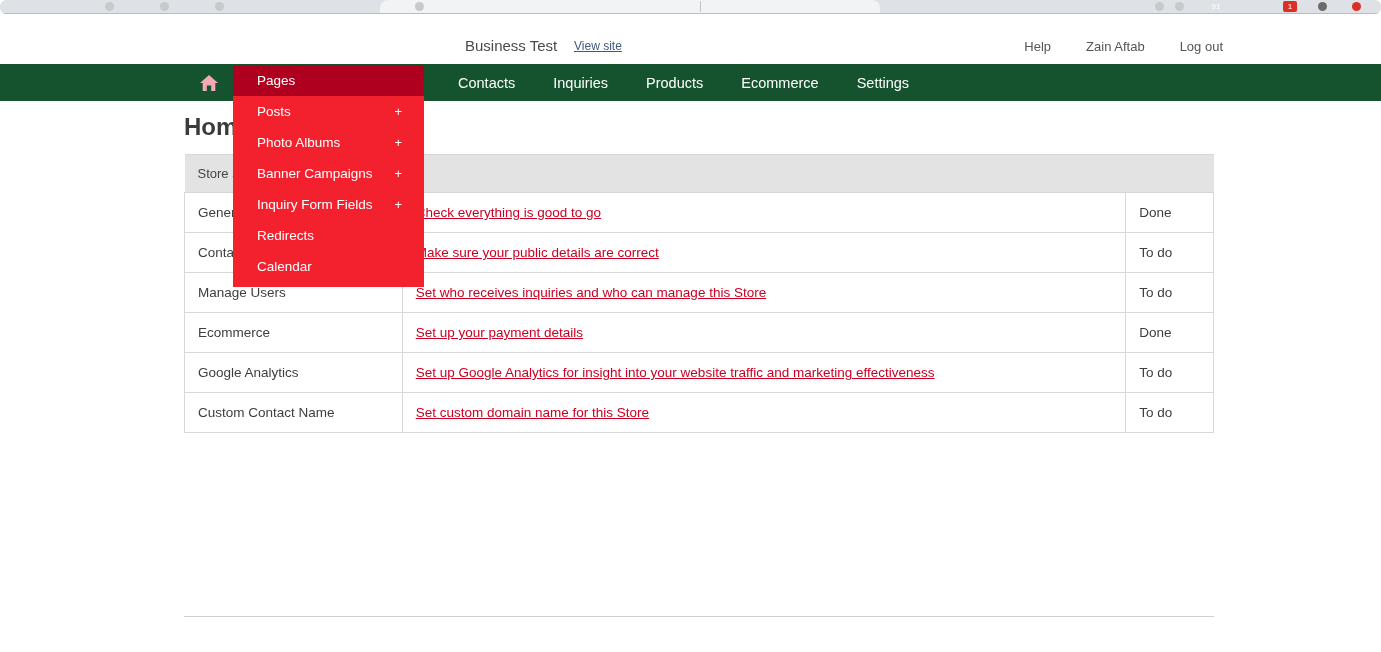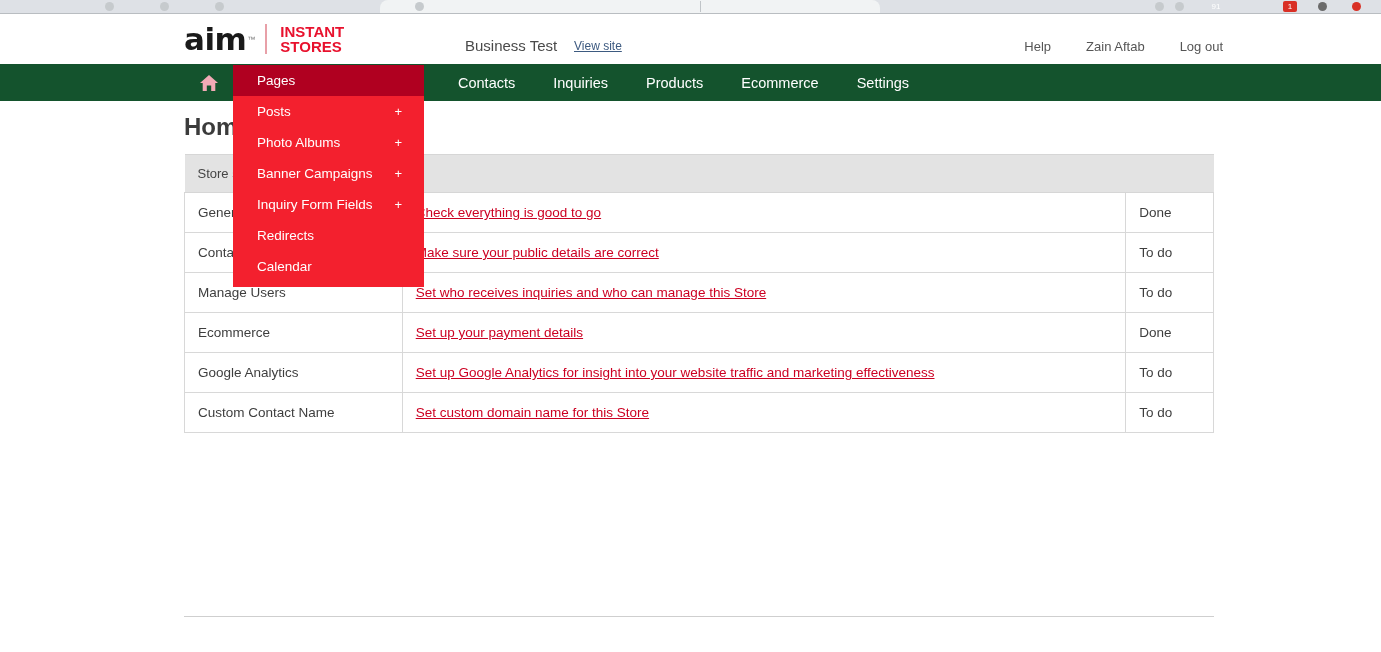--- a/index.html
+++ b/index.html
@@ -17,20 +17,21 @@
   }
 
   
   .browser-chrome {
     position: absolute;
     top: 0; left: 0;
     width: 1381px;
     height: 14px;
     background: #dee1e6;
     overflow: hidden;
+    border-radius: 6px;
   }
   .chrome-tab {
     position: absolute;
     left: 380px; top: 0;
     width: 500px; height: 14px;
     background: #f1f3f4;
     border-radius: 8px 8px 0 0;
   }
   .chrome-dot {
     position: absolute;
@@ -296,29 +297,20 @@
   <div class="chrome-badge" style="left:1205px;width:22px">91</div>
   <div class="chrome-badge" style="left:1283px;width:14px;background:#d93025">1</div>
   <div class="chrome-dot" style="left:1318px;background:#6b6b6b"></div>
   <div class="chrome-dot" style="left:1352px;background:#d93025"></div>
   <div class="chrome-line"></div>
 </div>
 
 <div class="page">
 
   <div class="header">
-    <div class="logo">
-      <span class="logo-aim">aim</span>
-      <span class="logo-tm">™</span>
-      <span class="logo-divider"></span>
-      <span>
-        <span class="logo-instant" style="display:block">INSTANT</span>
-        <span class="logo-instant" style="display:block">STORES</span>
-      </span>
-    </div>
     <div class="site-name">Business Test</div>
     <a class="view-site">View site</a>
     <div class="header-links">
       <span>Help</span>
       <span>Zain Aftab</span>
       <span>Log out</span>
     </div>
   </div>
 
   <div class="navbar">

